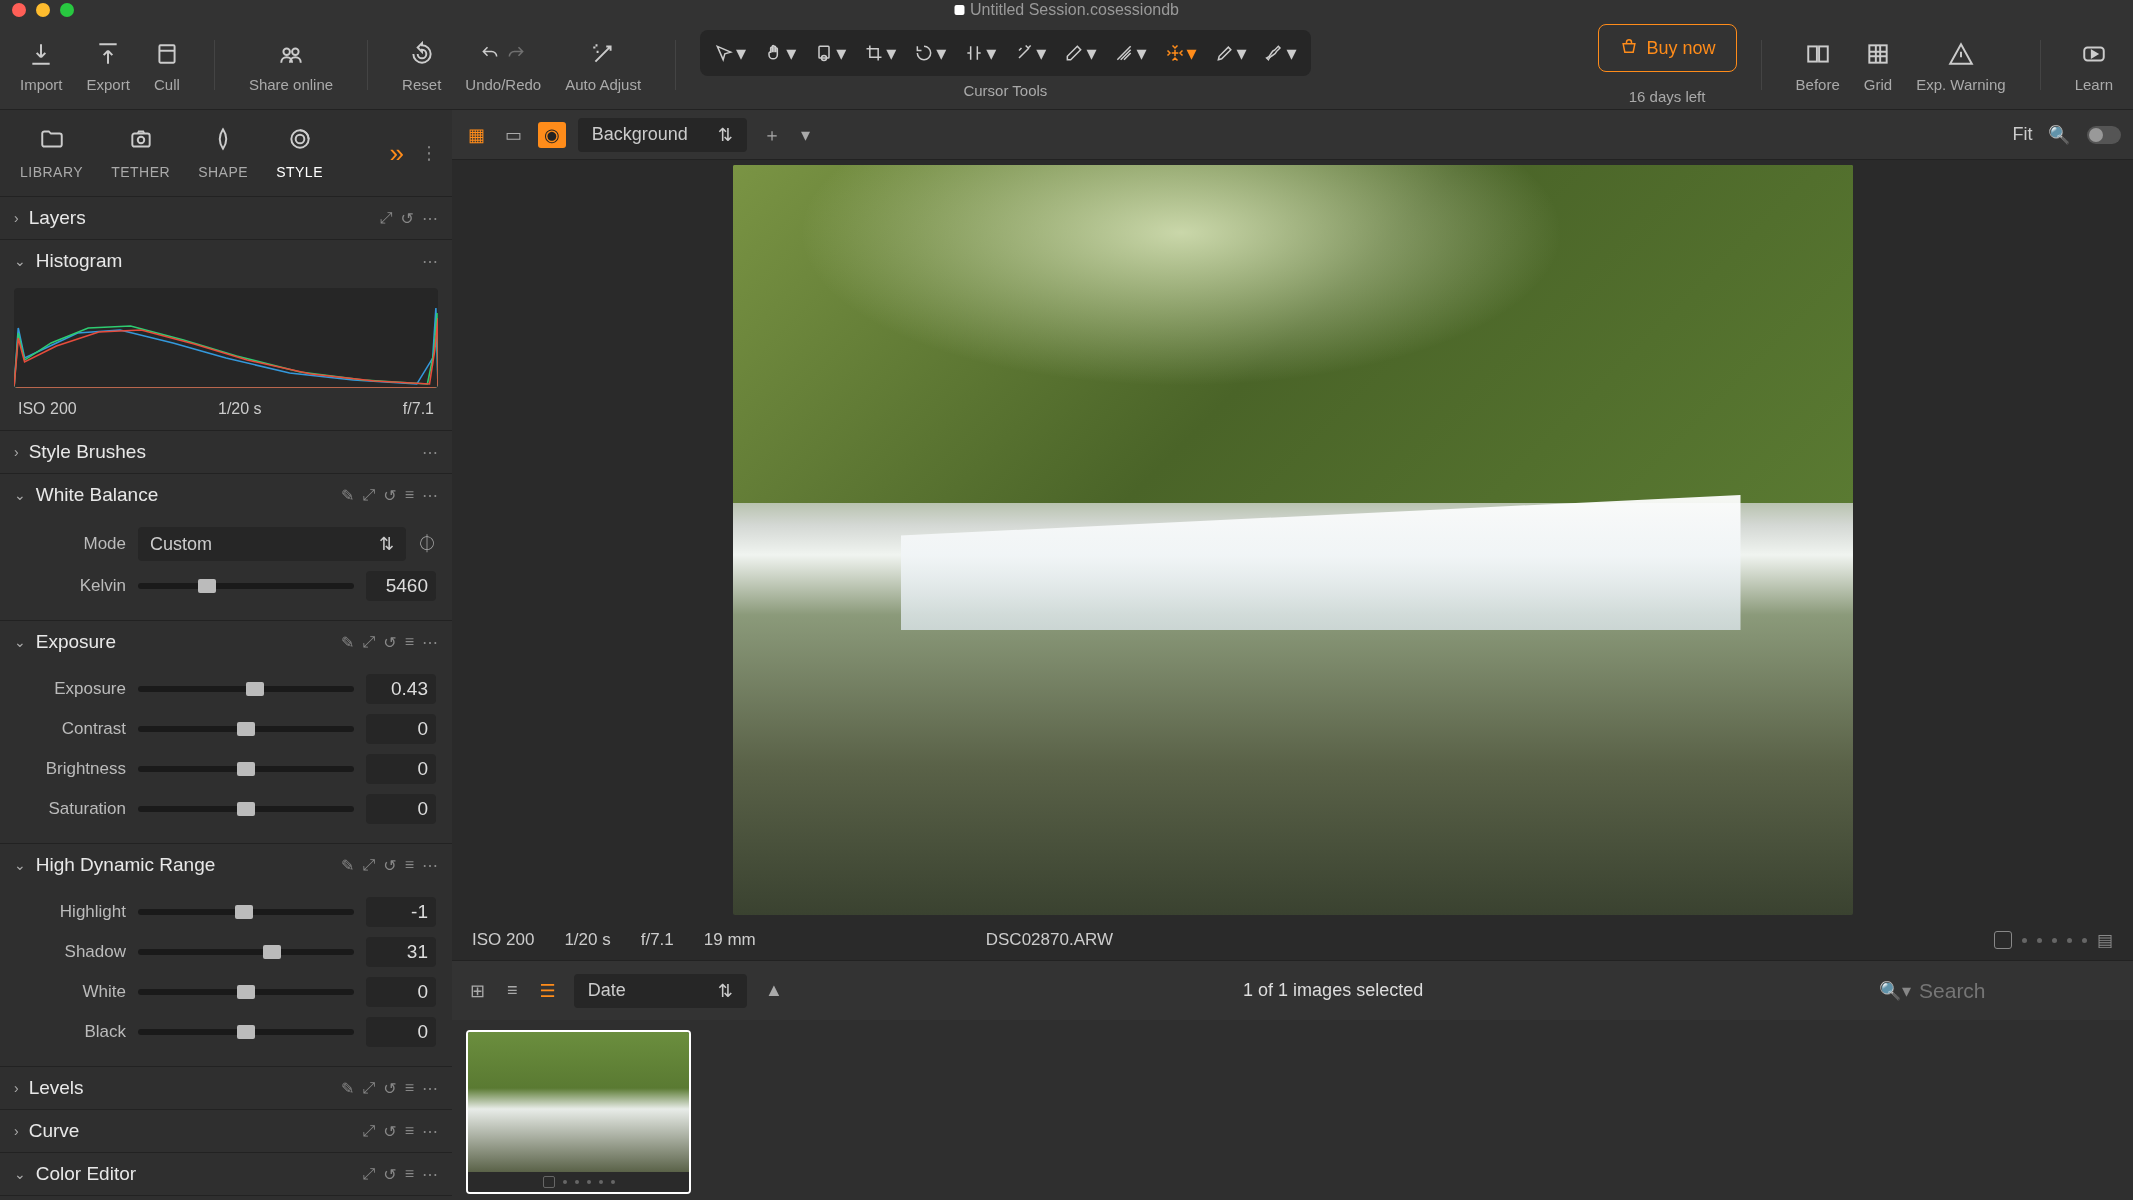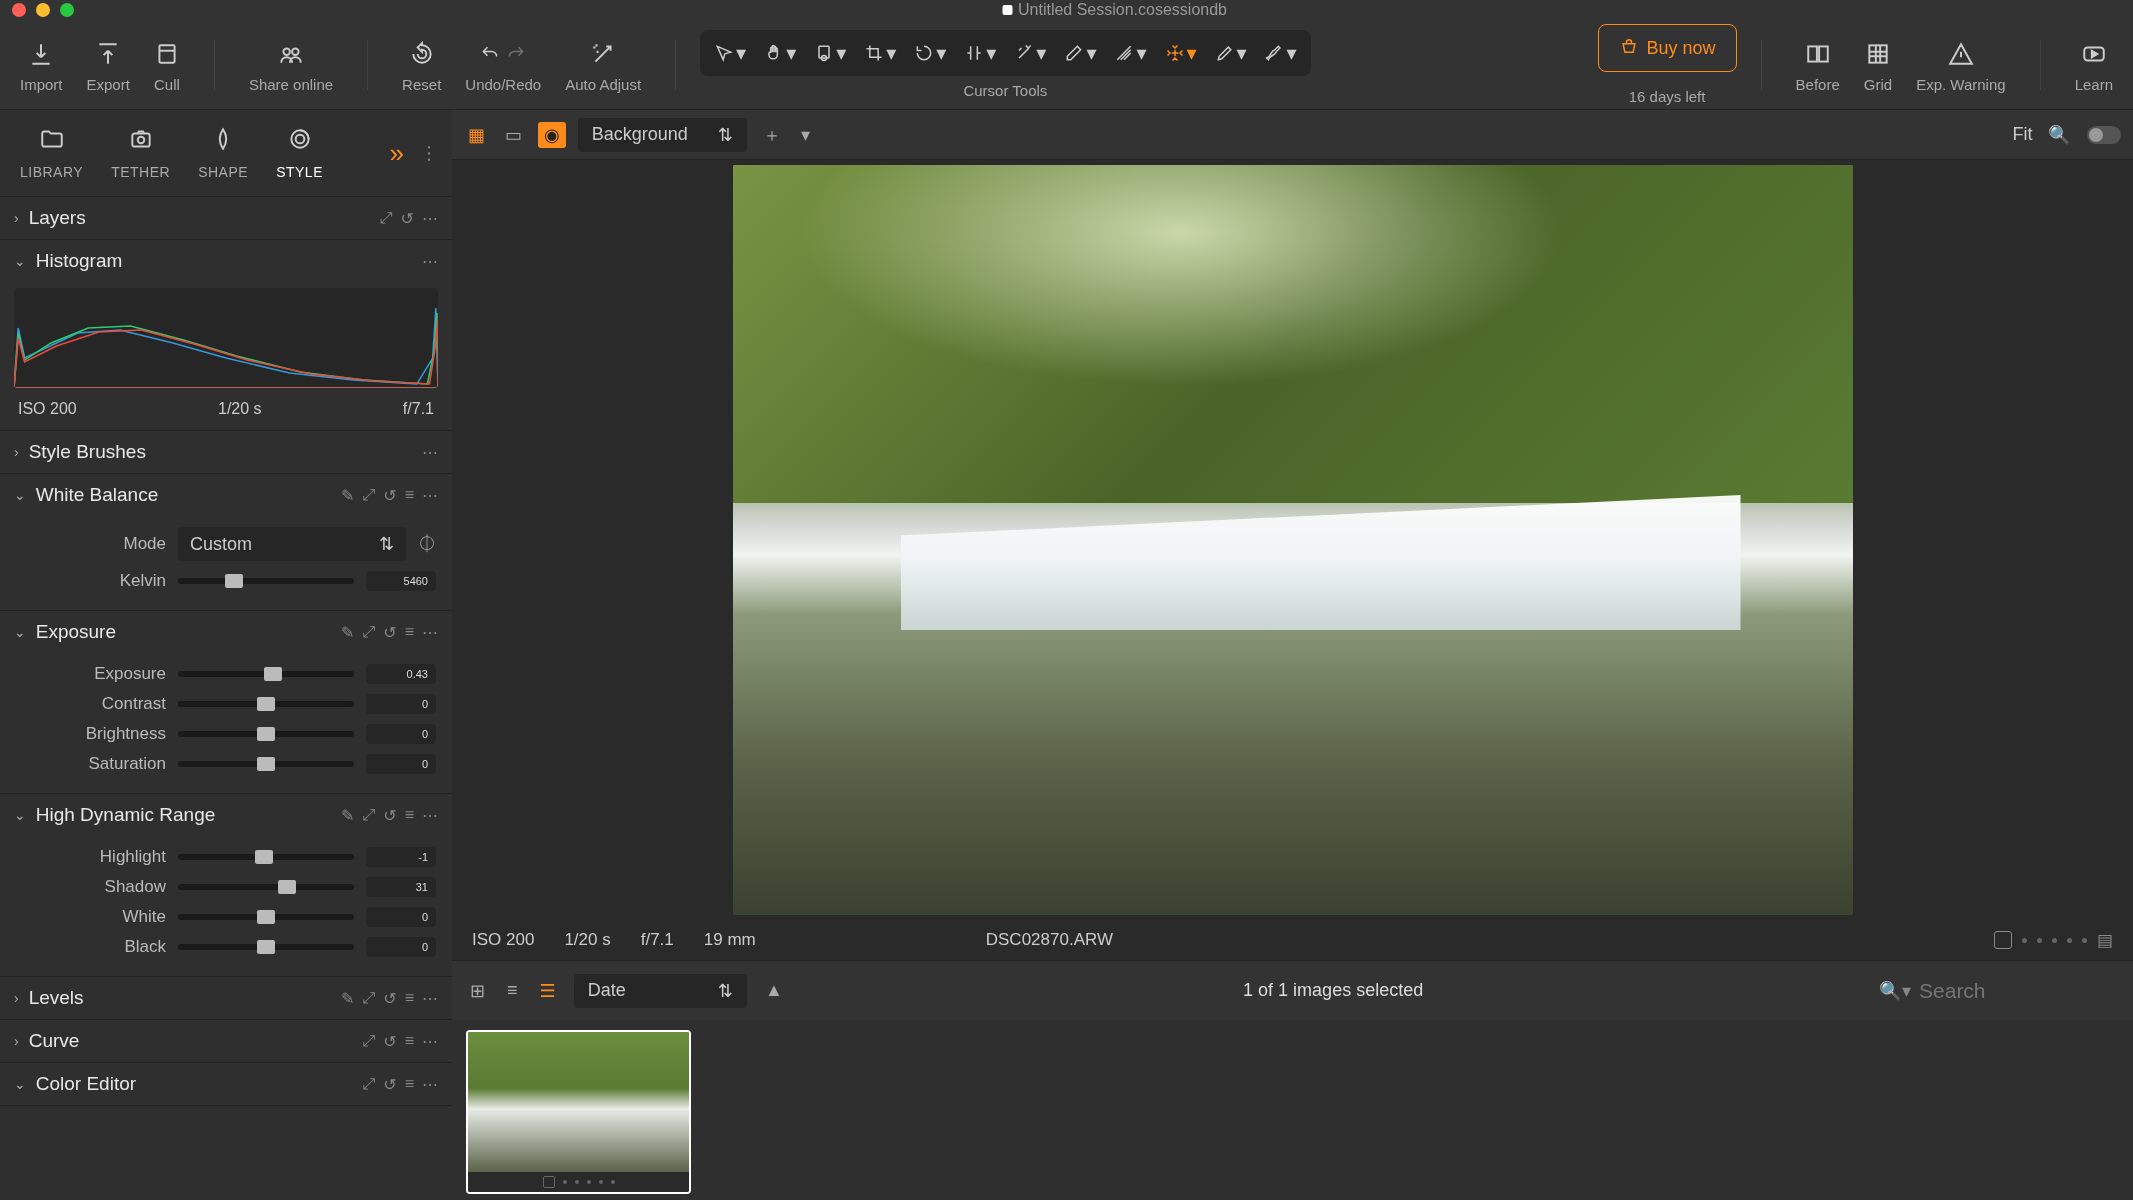--- a/index.html
+++ b/index.html
@@ -1,21 +1,21 @@
 <!DOCTYPE html>
 <html><head>
 <meta charset="utf-8">
 <style>
 * { margin:0; padding:0; box-sizing:border-box; font-family:-apple-system,BlinkMacSystemFont,"Segoe UI",sans-serif; }
 body { background:#2a2a2a; color:#ccc; width:2133px; height:1200px; overflow:hidden; font-size:18px; }
 .titlebar { height:20px; background:#333; display:flex; align-items:center; padding:0 12px; position:relative; }
 .traffic { display:flex; gap:10px; }
 .dot { width:14px; height:14px; border-radius:50%; }
 .dot.r{background:#ff5f57}.dot.y{background:#febc2e}.dot.g{background:#28c840}
-.title { position:absolute; left:50%; transform:translateX(-50%); color:#999; font-size:16px; display:flex; align-items:center; gap:6px;margin-left:48px; }
+.title { position:absolute; left:50%; transform:translateX(-50%); color:#999; font-size:16px; display:flex; align-items:center; gap:6px; }
 .title .sq{width:10px;height:10px;background:#fff;border-radius:2px;}
 .toolbar { height:90px; background:#333; display:flex; align-items:center; padding:0 10px; gap:10px; border-bottom:1px solid #222; }
 .tbtn { display:flex; flex-direction:column; align-items:center; gap:4px; padding:4px 10px; cursor:pointer; }
 .tbtn .ic{height:36px;display:flex;align-items:center;justify-content:center;color:#ccc;font-size:24px;}
 .tbtn .lb{font-size:15px;color:#aaa;}
 .tgrp { display:flex; gap:4px; }
 .sep { width:1px; height:50px; background:#444; margin:0 14px; }
 .cursor-tools { background:#262626; border-radius:8px; padding:8px 12px; display:flex; gap:14px; align-items:center; }
 .ct-ic { color:#ccc; font-size:20px; cursor:pointer; padding:2px; display:flex; align-items:center; gap:2px; }
 .ct-ic.active{color:#ff8c1a;}
@@ -29,29 +29,29 @@
 .tab .lb{font-size:14px;color:#aaa;letter-spacing:0.5px;}
 .tab.active .lb{color:#fff;}
 .chev{color:#ff8c1a;font-size:26px;margin-left:auto;padding:0 8px;cursor:pointer;}
 .dots3{color:#888;padding:0 8px;cursor:pointer;}
 .panel { border-bottom:1px solid #222; }
 .phdr { display:flex; align-items:center; padding:10px 14px; cursor:pointer; gap:10px; }
 .phdr .arr{color:#aaa;font-size:14px;}
 .phdr .ttl{font-size:19px;color:#e8e8e8;flex:1;}
 .phdr .tools{display:flex;gap:8px;color:#888;font-size:16px;}
 .phdr .tools span{cursor:pointer;}
-.pbody { padding:6px 16px 14px;margin-left:40px; }
+.pbody { padding:6px 16px 14px; }
 .hist { height:100px; background:#262626; border-radius:4px; margin:6px 14px; position:relative; overflow:hidden; }
 .hist svg{width:100%;height:100%;}
 .histinfo { display:flex; justify-content:space-between; padding:6px 18px 12px; font-size:16px; color:#ccc; }
 .row { display:flex; align-items:center; gap:12px; padding:5px 0; }
 .row .lbl{width:110px;text-align:right;font-size:17px;color:#bbb;}
 .row .sld{flex:1;height:6px;background:#1a1a1a;border-radius:3px;position:relative;}
 .row .sld .thumb{position:absolute;width:18px;height:14px;background:#bbb;border-radius:2px;top:-4px;transform:translateX(-50%);}
-.row .val{width:70px;text-align:right;font-size:11px;color:#ddd;background:#262626;padding:4px 8px;border-radius:4px;}
+.row .val{width:70px;text-align:right;font-size:19px;color:#ddd;background:#262626;padding:4px 8px;border-radius:4px;}
 .sel{background:#262626;border-radius:4px;padding:6px 12px;flex:1;display:flex;justify-content:space-between;align-items:center;color:#ccc;cursor:pointer;}
 .kelvin-grad{background:linear-gradient(90deg,#4a7fb8,#888,#b8a04a);}
 .tint-grad{background:linear-gradient(90deg,#3cb371,#888,#da70d6);}
 .viewer { flex:1; background:#2a2a2a; display:flex; flex-direction:column; }
 .vtop { height:50px; display:flex; align-items:center; padding:0 12px; gap:12px; background:#333; border-bottom:1px solid #222;}
 .vic{color:#aaa;font-size:18px;cursor:pointer;padding:4px;}
 .vic.active{color:#ff8c1a;}
 .bgsel{background:#262626;border-radius:4px;padding:6px 14px;color:#ccc;display:flex;align-items:center;gap:30px;cursor:pointer;}
 .canvas { flex:1; display:flex; align-items:center; justify-content:center; background:#2a2a2a; position:relative; }
 .photo { width:1120px; height:750px; background:linear-gradient(180deg,#6b8e3e 0%,#5a7a32 35%,#d4d8d4 48%,#f0f4f0 52%,#8b9a7a 60%,#5a6248 80%,#3a4230 100%); border-radius:2px; position:relative; overflow:hidden; }

